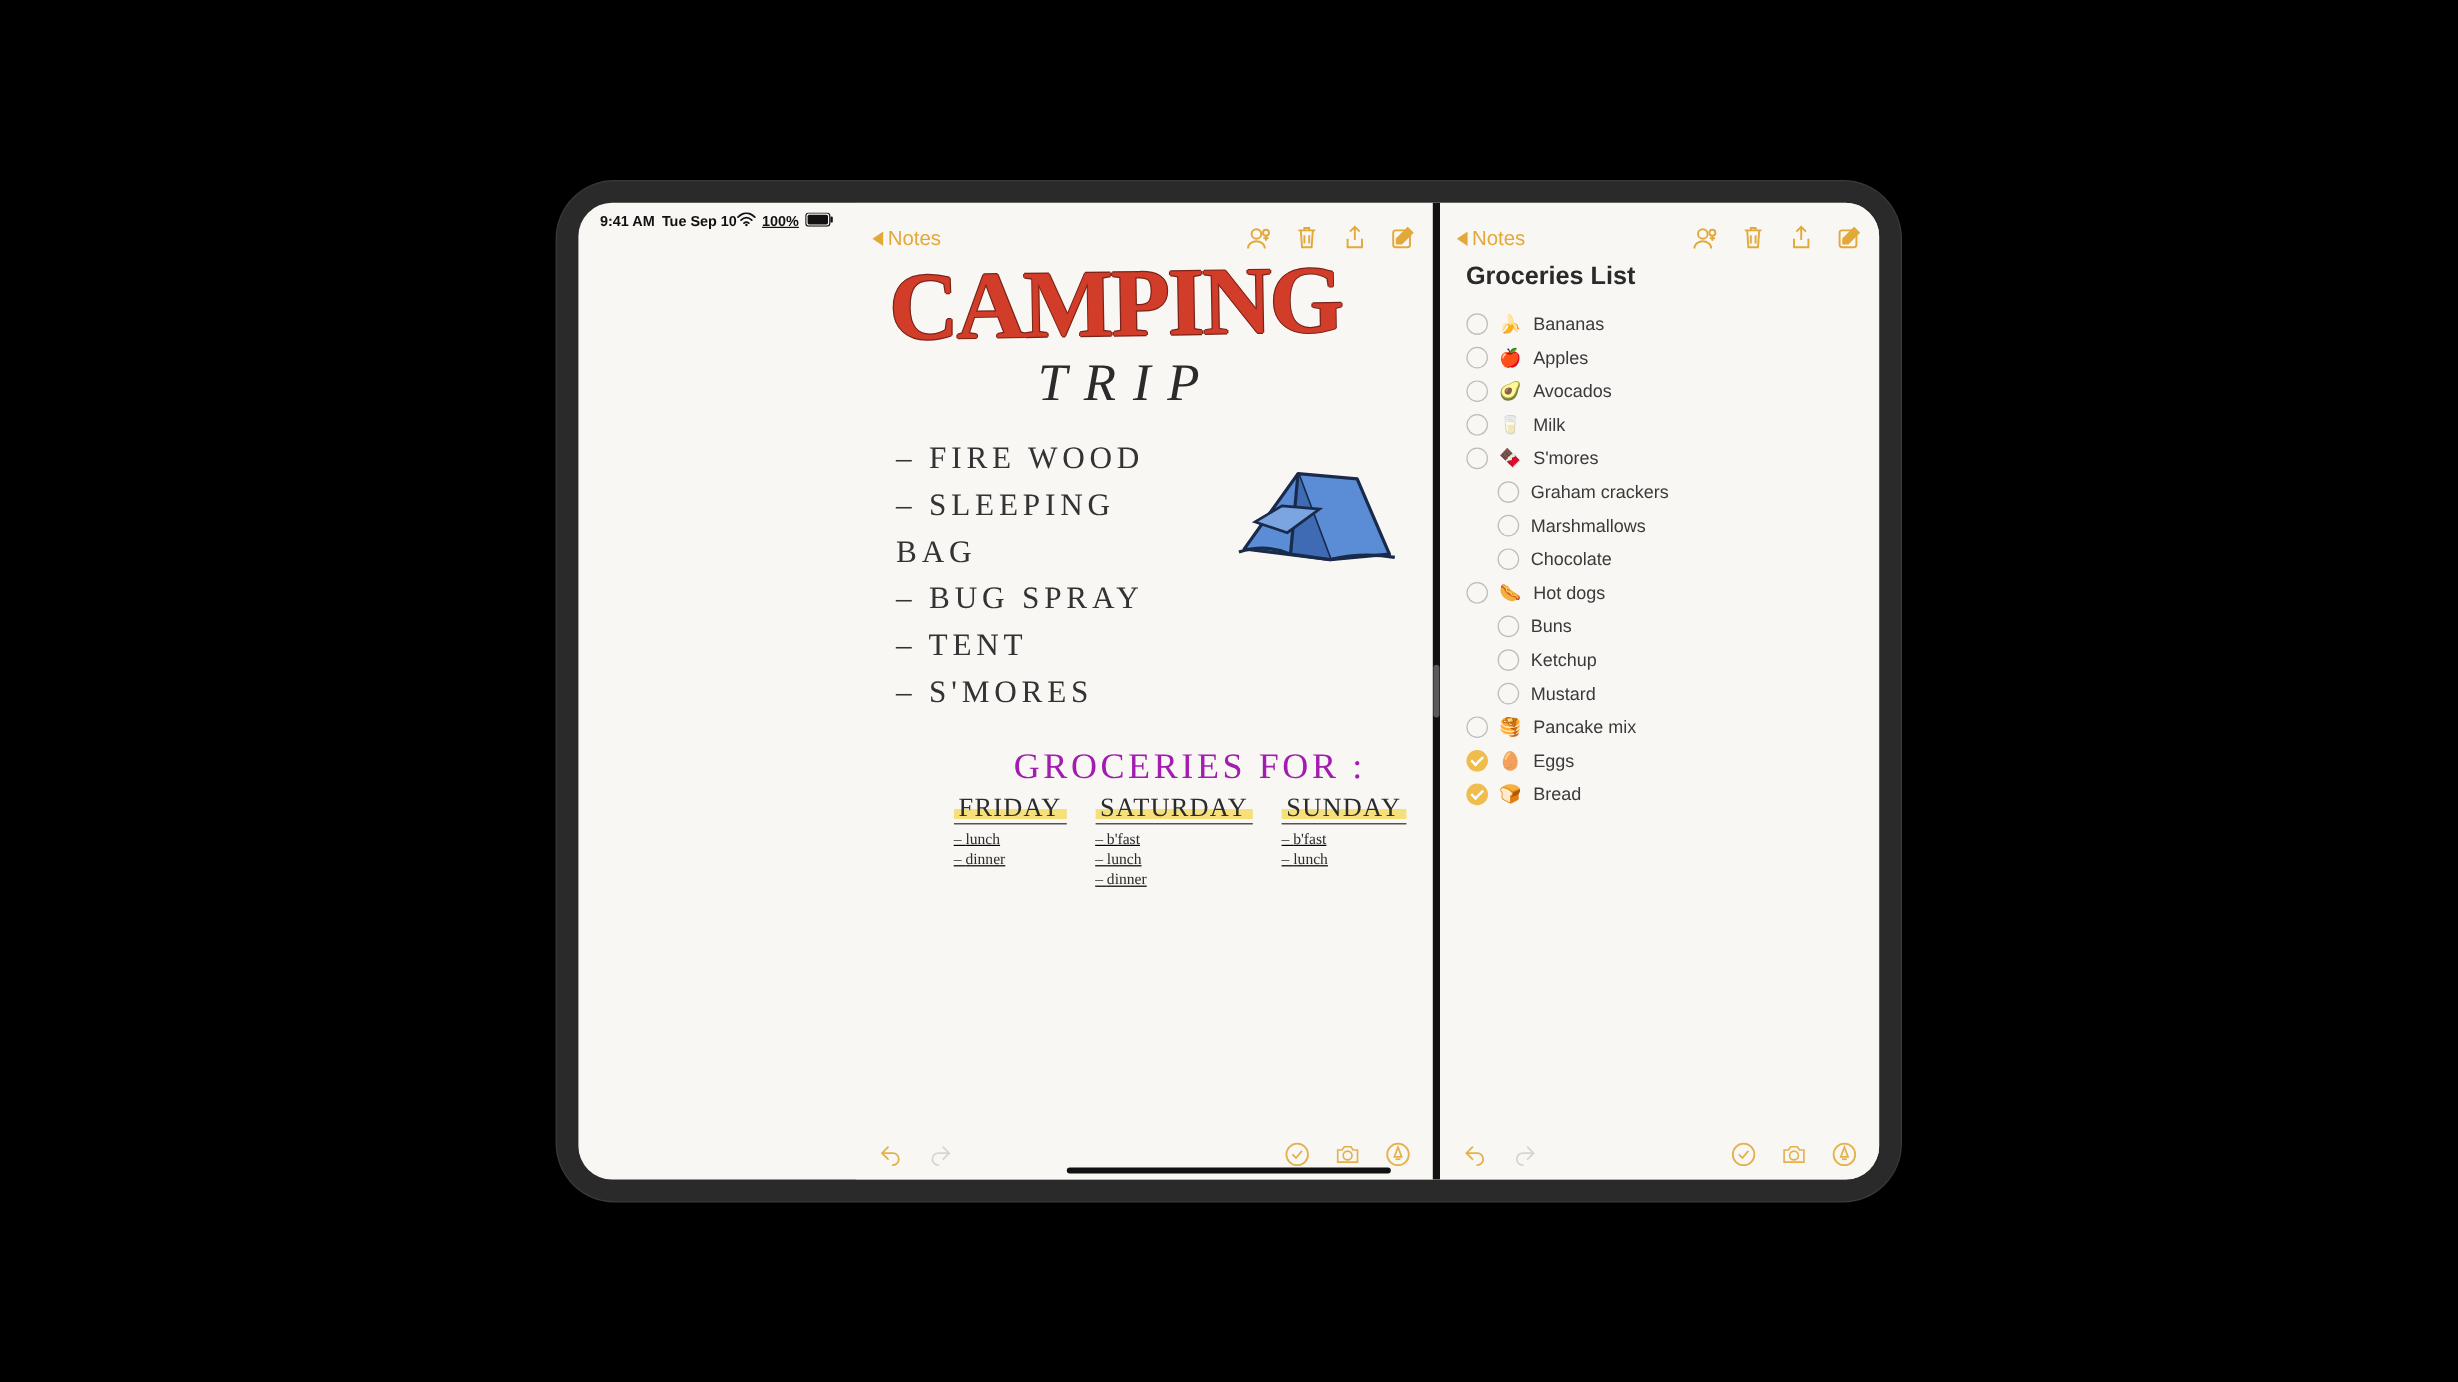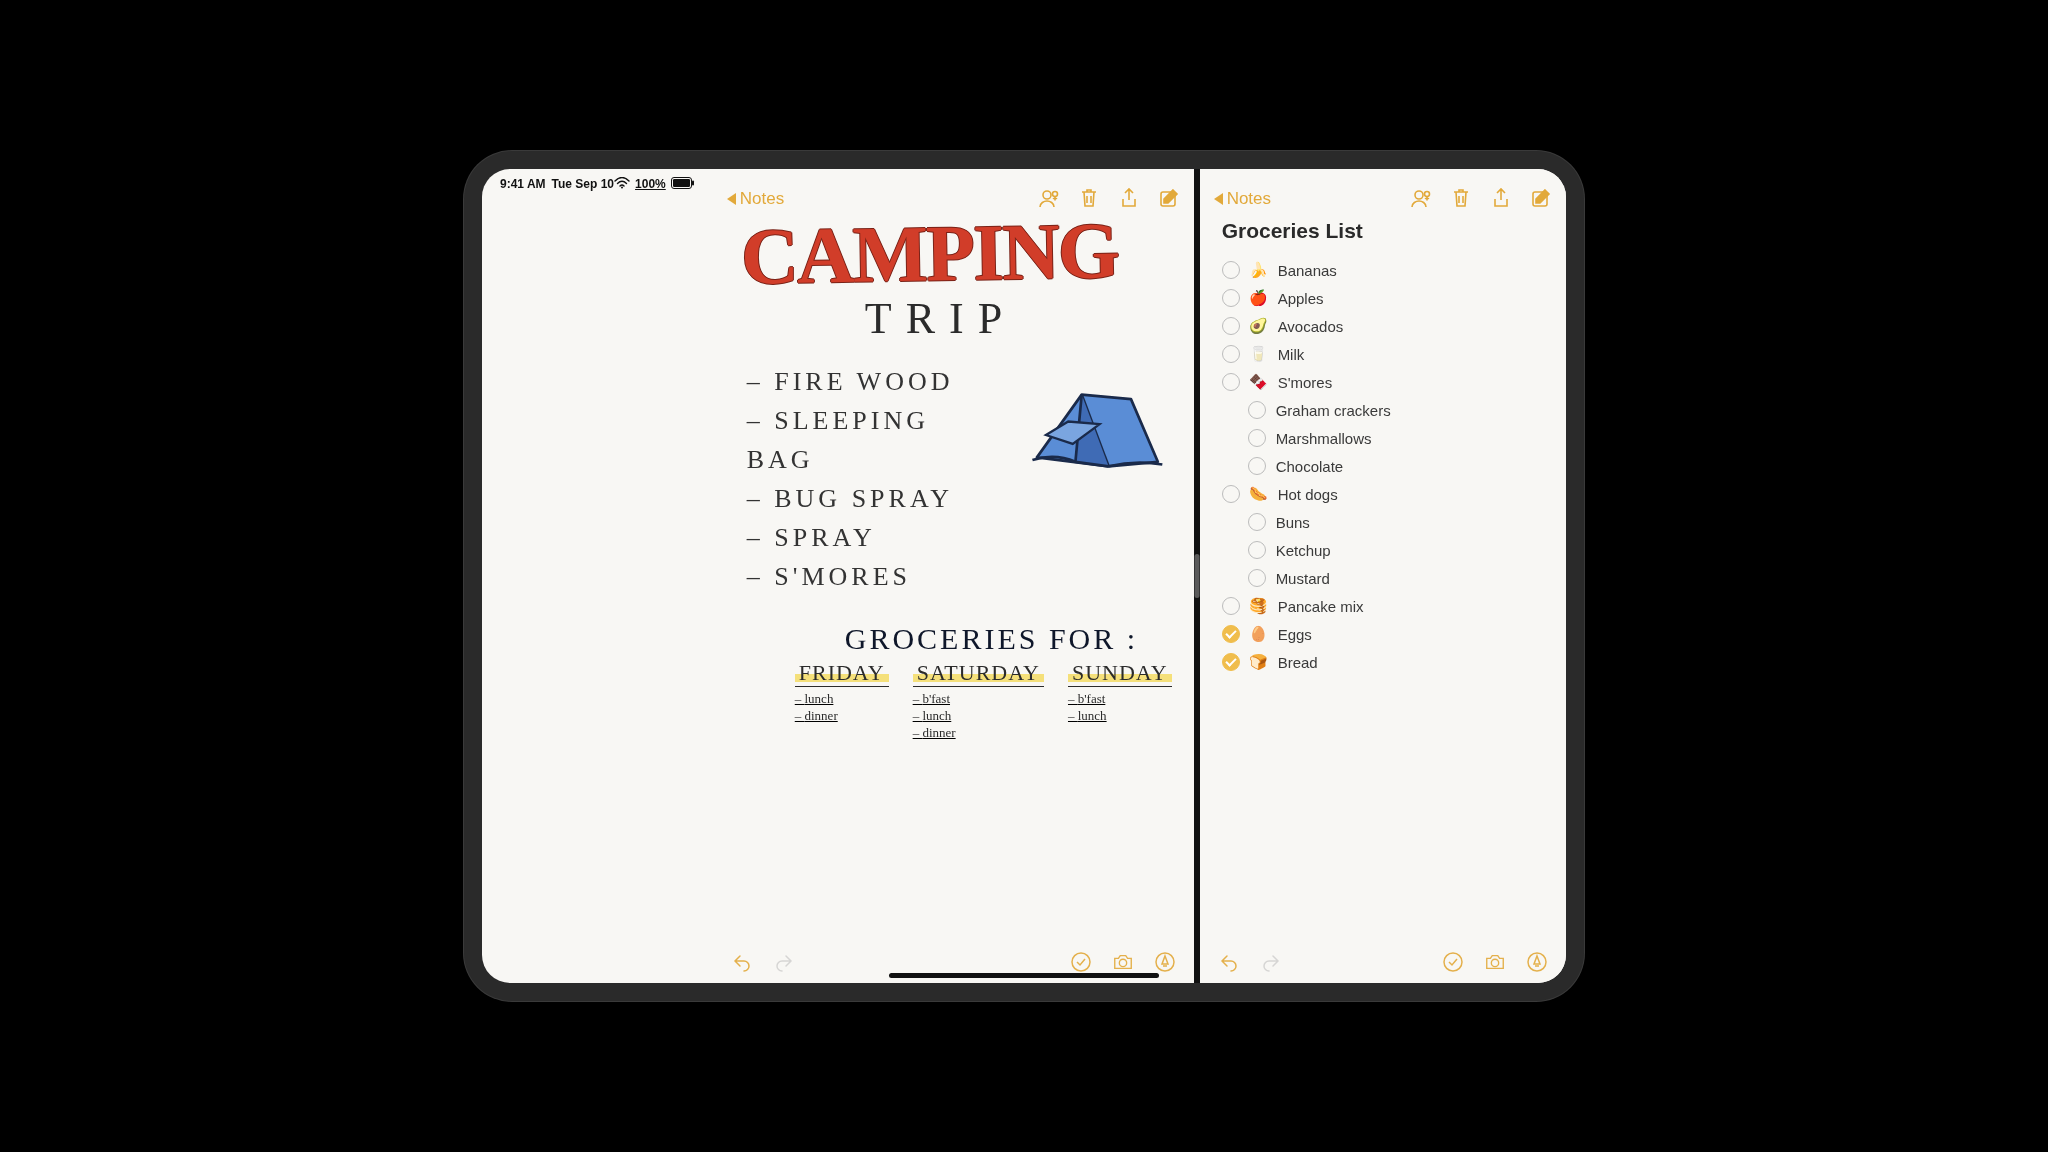--- a/index.html
+++ b/index.html
@@ -127,36 +127,37 @@
     transform: rotate(-1deg);
     margin-left: 6px;
   }
   .hand-sub {
     font-family: "Bradley Hand", "Comic Sans MS", cursive;
     font-size: 44px;
     color: #2b2b2b;
     letter-spacing: 14px;
     margin: 6px 0 18px 130px;
     font-weight: 400;
+    font-style: italic;
   }
   .supply-row { display:flex; gap:40px; align-items:flex-start; }
   .supply-list {
     font-family: "Bradley Hand","Comic Sans MS",cursive;
     font-size: 26px;
     color:#333;
     letter-spacing: 4px;
     line-height: 1.5;
     margin-left: 12px;
   }
   .supply-list div::before { content:"– "; }
   .tent { width:170px; height:120px; margin-top:4px; }
   .groc-head {
     font-family: "Bradley Hand","Comic Sans MS",cursive;
     font-size: 30px;
-    color:#0f172a;
+    color:#a21caf;
     letter-spacing: 3px;
     margin: 26px 0 4px 110px;
   }
   .days-row {
     display:flex;
     gap: 24px;
     margin-left: 60px;
     text-decoration: underline;
   }
   .day-col { }
@@ -309,21 +310,21 @@
           </div>
         </div>
         <div class="note-body">
           <div class="hand-title">CAMPING</div>
           <div class="hand-sub">TRIP</div>
           <div class="supply-row">
             <div class="supply-list" id="supply-list">
                 <div>FIRE WOOD</div>
                 <div>SLEEPING BAG</div>
                 <div>BUG SPRAY</div>
-                <div>SPRAY</div>
+                <div>TENT</div>
                 <div>S'MORES</div>
               </div>
             <svg class="tent" viewBox="0 0 170 120">
               <path d="M20 95 L70 25 L125 30 L155 100 L100 105 L20 95 Z" fill="#5a8dd6" stroke="#1a2a4a" stroke-width="3" stroke-linejoin="round"></path>
               <path d="M70 25 L100 105" stroke="#1a2a4a" stroke-width="3"></path>
               <path d="M70 25 L63 100 L100 105" fill="#3f6bb5" stroke="#1a2a4a" stroke-width="3"></path>
               <path d="M15 98 Q 40 90 63 100" fill="none" stroke="#1a2a4a" stroke-width="3"></path>
               <path d="M100 105 Q 130 98 160 103" fill="none" stroke="#1a2a4a" stroke-width="3"></path>
               <path d="M30 70 L55 55 L90 58 L60 80 Z" fill="#7aa5e0" stroke="#1a2a4a" stroke-width="2.5"></path>
             </svg>

